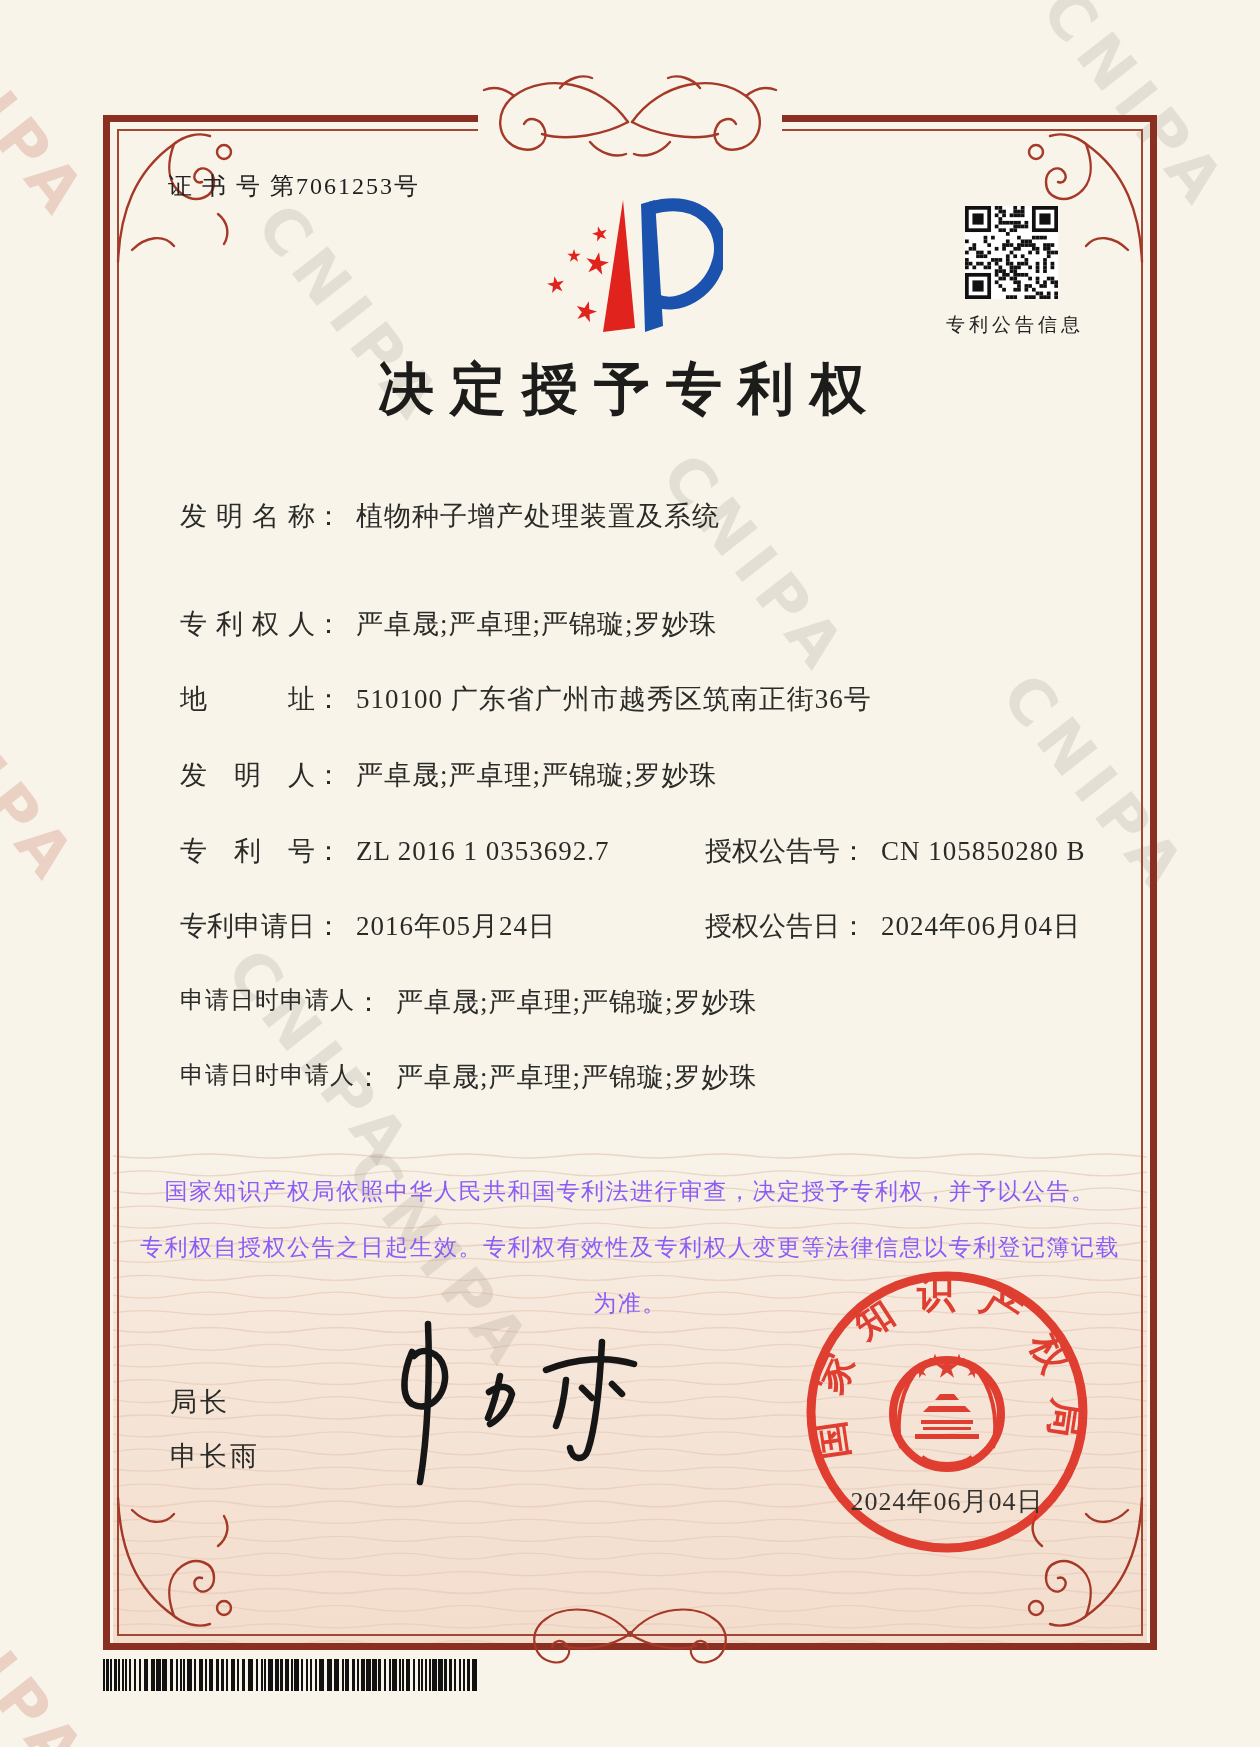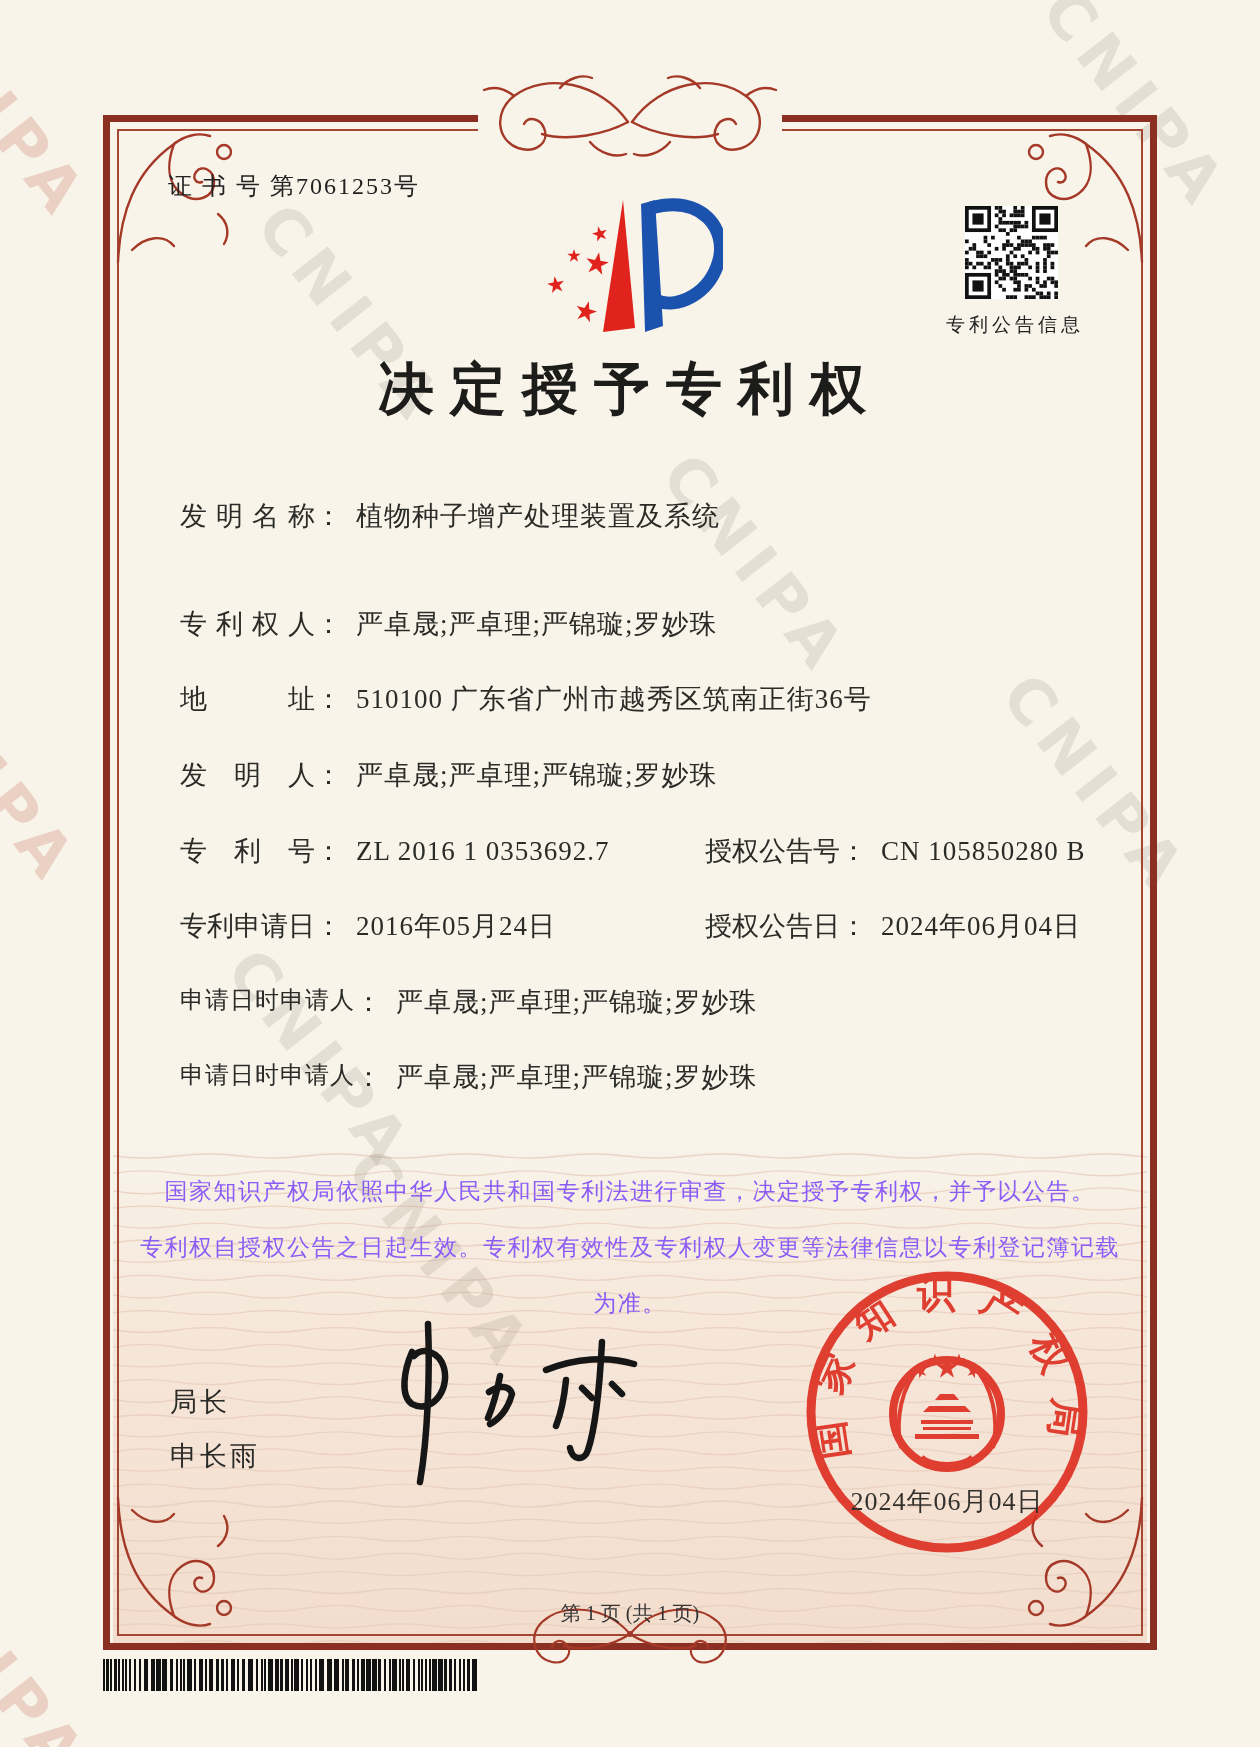--- a/index.html
+++ b/index.html
@@ -419,21 +419,20 @@
           <rect x="124" y="158" width="52" height="4"></rect>
           <rect x="126" y="165" width="48" height="3"></rect>
           <rect x="118" y="172" width="64" height="5"></rect>
         </g>
         <path d="M124,196 A30,15 0 0 0 176,196" fill="none" stroke="#dd2d1f" stroke-width="7"></path>
       </g>
       <text x="150" y="248" text-anchor="middle" font-size="26" fill="#1d1d1b" letter-spacing="1" font-family="'Liberation Serif','DejaVu Serif',serif" id="sealDate">2024年06月04日</text>
     </g>
   </svg>
 
-  <div class="footer-page">第 1 页 (共 1 页)</div>
   <svg id="barcode" width="378" height="32" viewBox="0 0 378 32">
       <rect x="0" y="0" width="2" height="32" fill="#111"></rect>
       <rect x="3" y="0" width="3" height="32" fill="#111"></rect>
       <rect x="7" y="0" width="2" height="32" fill="#111"></rect>
       <rect x="11" y="0" width="3" height="32" fill="#111"></rect>
       <rect x="15" y="0" width="2" height="32" fill="#111"></rect>
       <rect x="19" y="0" width="2" height="32" fill="#111"></rect>
       <rect x="22" y="0" width="2" height="32" fill="#111"></rect>
       <rect x="26" y="0" width="2" height="32" fill="#111"></rect>
       <rect x="31" y="0" width="2" height="32" fill="#111"></rect>

